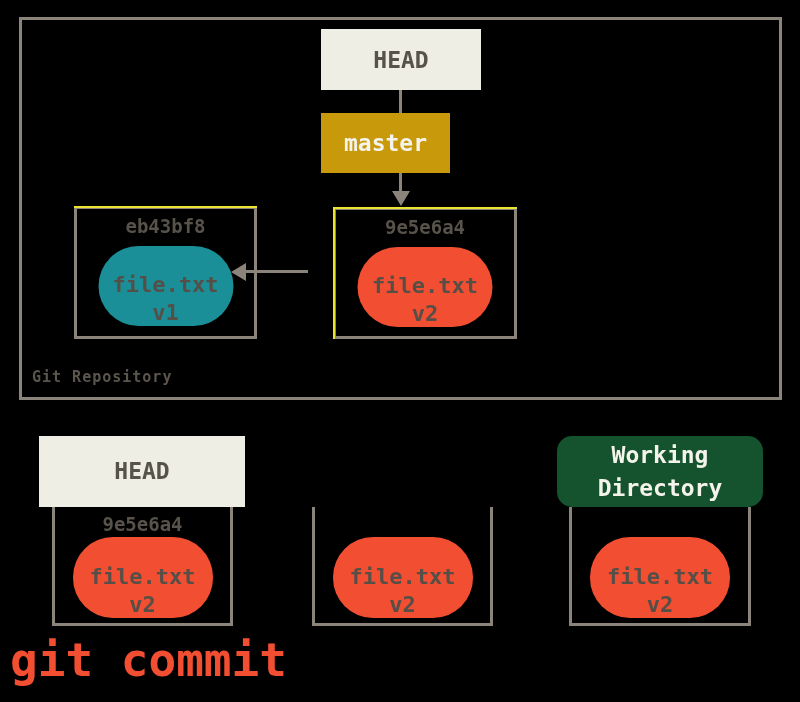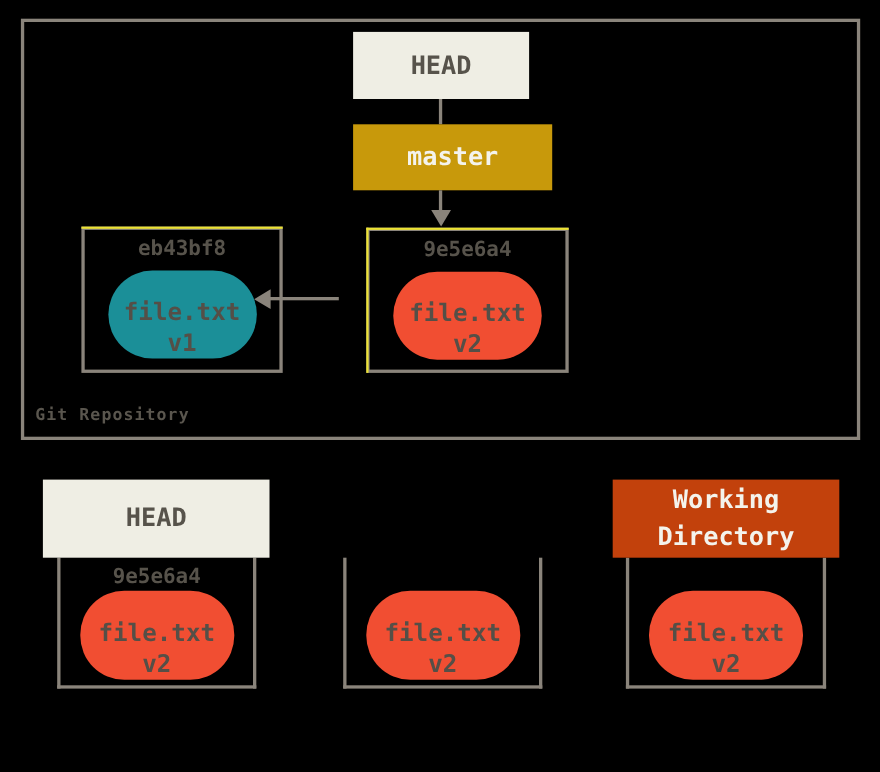--- a/index.html
+++ b/index.html
@@ -26,21 +26,21 @@
   
   .ref-box {
     display: flex; align-items: center; justify-content: center;
     font-size: 23px;
   }
   .head-ref {
     left: 321px; top: 29px; width: 160px; height: 61px;
     background: #efeee4; color: #57534b;
   }
   .master-ref {
-    left: 321px; top: 113px; width: 181px; height: 60px;
+    left: 321px; top: 113px; width: 129px; height: 60px;
     background: #c8990b; color: #f4f3ec;
   }
 
   
   .line { background: #8a847b; }
   .vline1 { left: 399px; top: 90px;  width: 3px; height: 23px; }
   .vline2 { left: 399px; top: 173px; width: 3px; height: 19px; }
   .hline  { left: 245px; top: 270px; width: 63px; height: 3px; }
   .arrowhead-down {
     left: 392px; top: 191px; width: 0; height: 0;
@@ -81,21 +81,21 @@
 
   
   .area-header {
     display: flex; align-items: center; justify-content: center;
     text-align: center;
     font-size: 23px; line-height: 1.4;
     height: 71px; top: 436px; z-index: 2;
   }
   .area-header-cream  { background: #efeee4; color: #57534b; }
   .area-header-teal   { background: #18909a; color: #f4f3ec; }
-  .area-header-orange { background: #c2410c; color: #f4f3ec; }
+  .area-header-orange { background: #14532d; color: #f4f3ec; border-radius: 15px; }
   .h1 { left: 39px;  width: 206px; }
   .h2 { left: 298px; width: 207px; }
   .h3 { left: 557px; width: 206px; }
   .area-container {
     top: 507px; height: 119px; z-index: 1;
     border: 3px solid #8a847b; border-top: none;
   }
   .c1 { left: 52px;  width: 181px; }
   .c2 { left: 312px; width: 181px; }
   .c3 { left: 569px; width: 182px; }
@@ -170,14 +170,15 @@
   <div class="abs area-header area-header-orange h3">
     <span>Working Directory</span>
   </div>
   <div class="abs area-container c3">
     <div class="abs blob blob-bottom blob-orange">
       <span>file.txt</span>
       <span>v2</span>
     </div>
   </div>
 
+  <div class="abs command-text">git commit</div>
 
 </div>
 
 </body></html>

